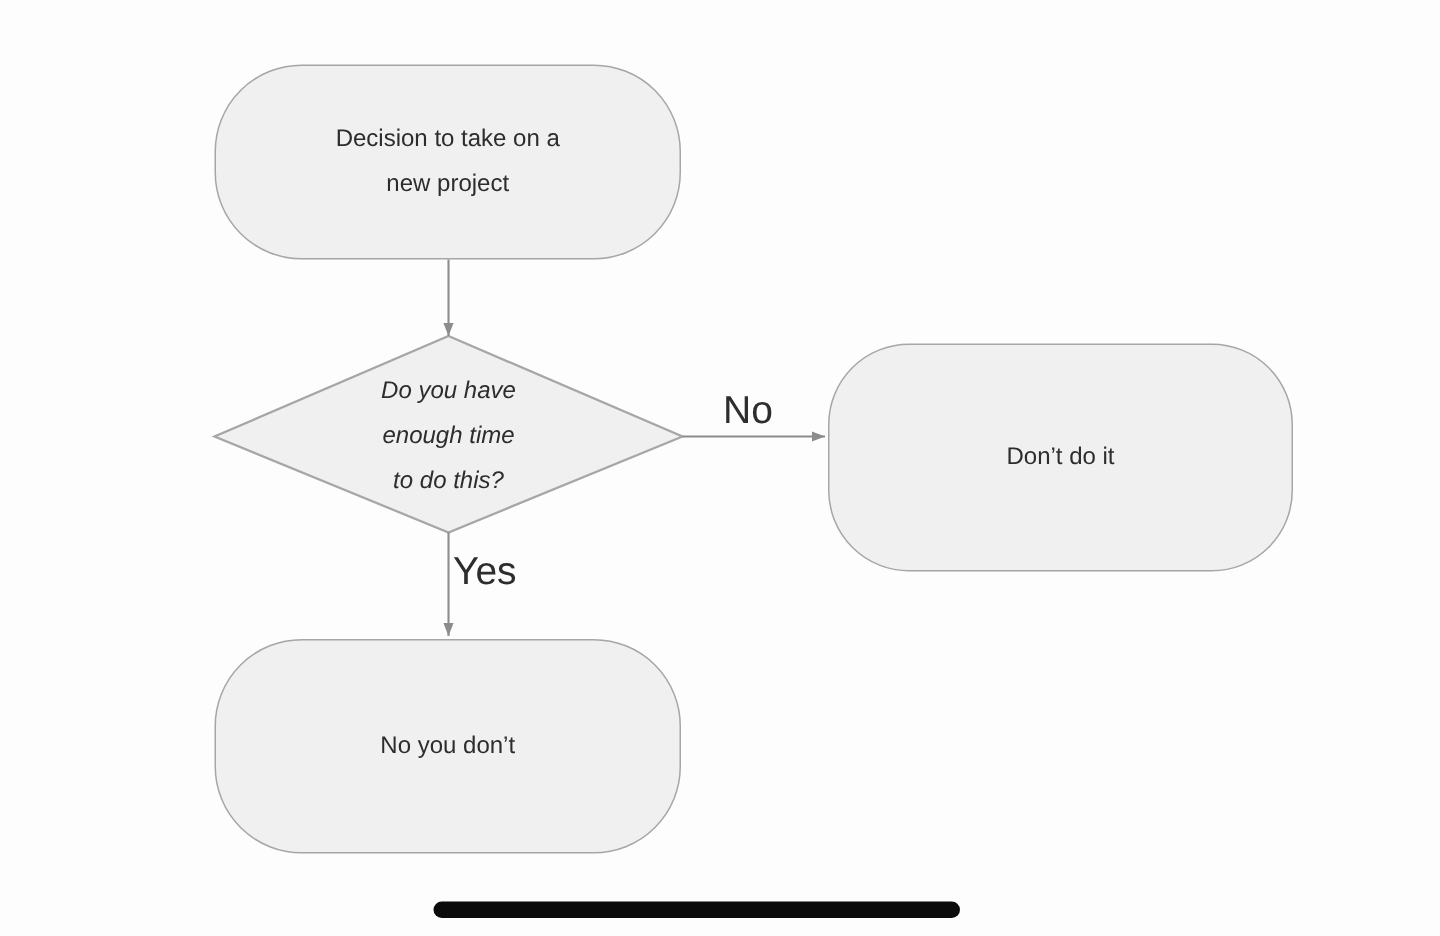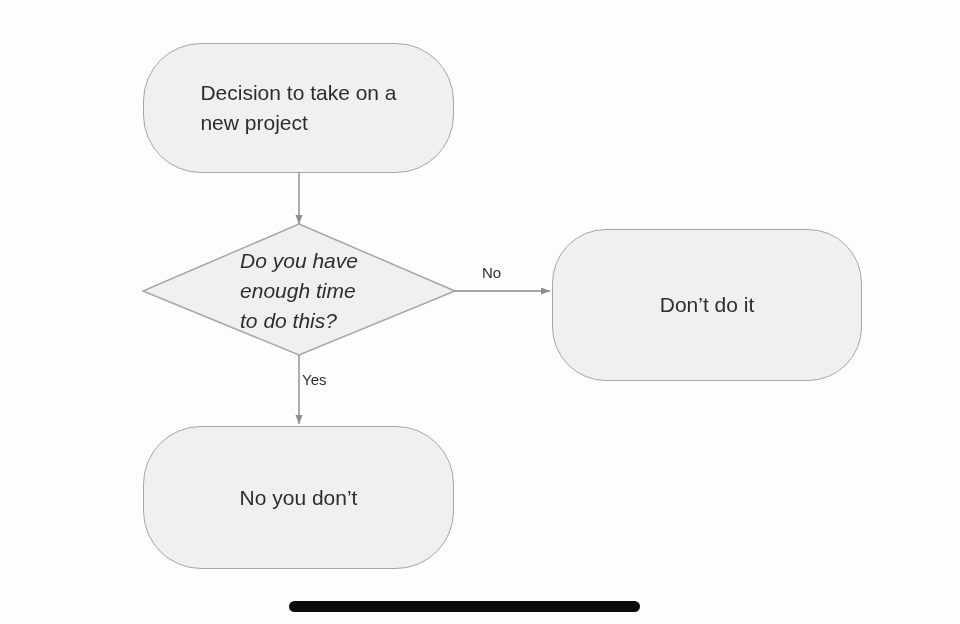--- a/index.html
+++ b/index.html
@@ -42,41 +42,42 @@
   .node {
     position: absolute;
     background: var(--node-fill);
     border: 1.5px solid var(--node-border);
     display: flex;
     align-items: center;
     justify-content: center;
   }
   .node-label, .diamond-label-text {
     color: var(--text);
-    font-size: 21px;
+    font-size: 16px;
     line-height: 30px;
+    text-align: center;
     white-space: pre-line;
   }
   .node-start   { left: 143px; top: 43px;  width: 311px; height: 130px; border-radius: 58px; }
   .node-dont    { left: 552px; top: 229px; width: 310px; height: 152px; border-radius: 54px; }
   .node-noyoudont { left: 143px; top: 426px; width: 311px; height: 143px; border-radius: 58px; }
   .diamond-label {
     position: absolute;
     left: 194px; top: 244px;
     width: 210px; height: 94px;
     display: flex;
     align-items: center;
     justify-content: center;
     pointer-events: none;
     font-style: italic;
   }
   .edge-label {
     position: absolute;
     color: var(--text);
-    font-size: 15px;
+    font-size: 26px;
     line-height: 24px;
   }
   .edge-label-no  { left: 482px; top: 261px; }
   .edge-label-yes { left: 302px; top: 368px; }
   .home-bar {
     position: absolute;
     left: 289px; top: 601px;
     width: 351px; height: 11px;
     border-radius: 7px;
     background: var(--home-bar);

